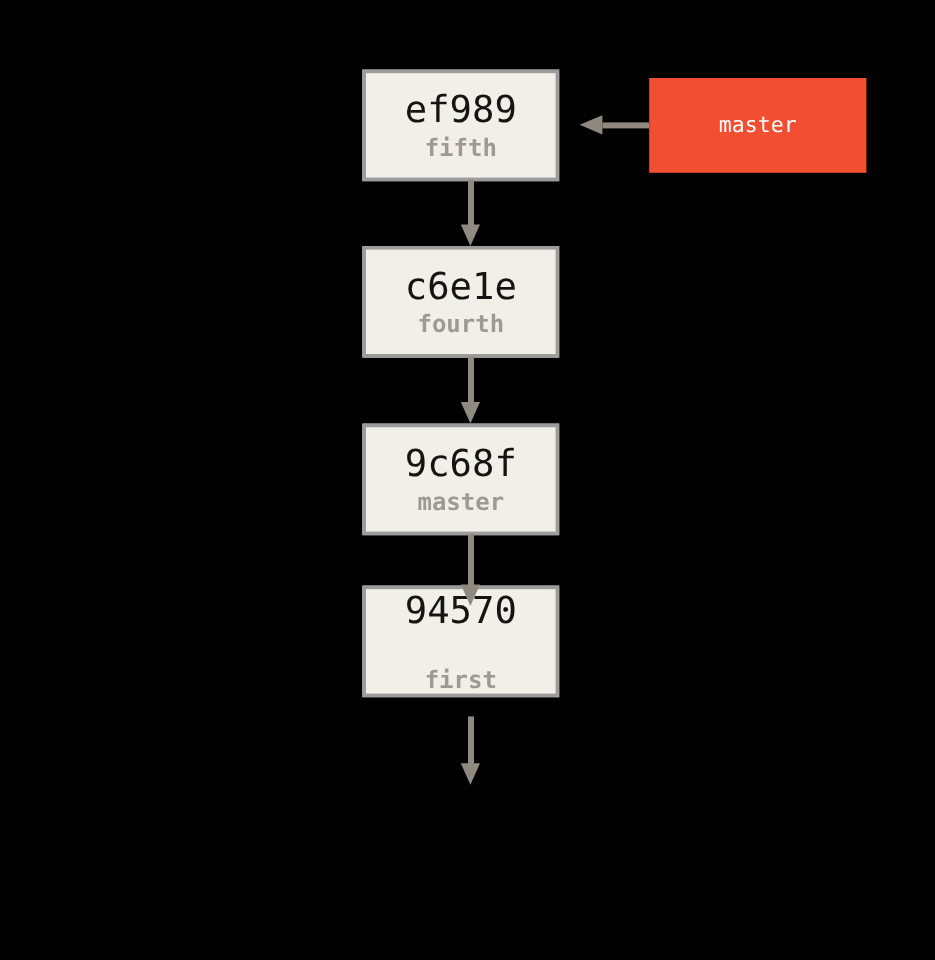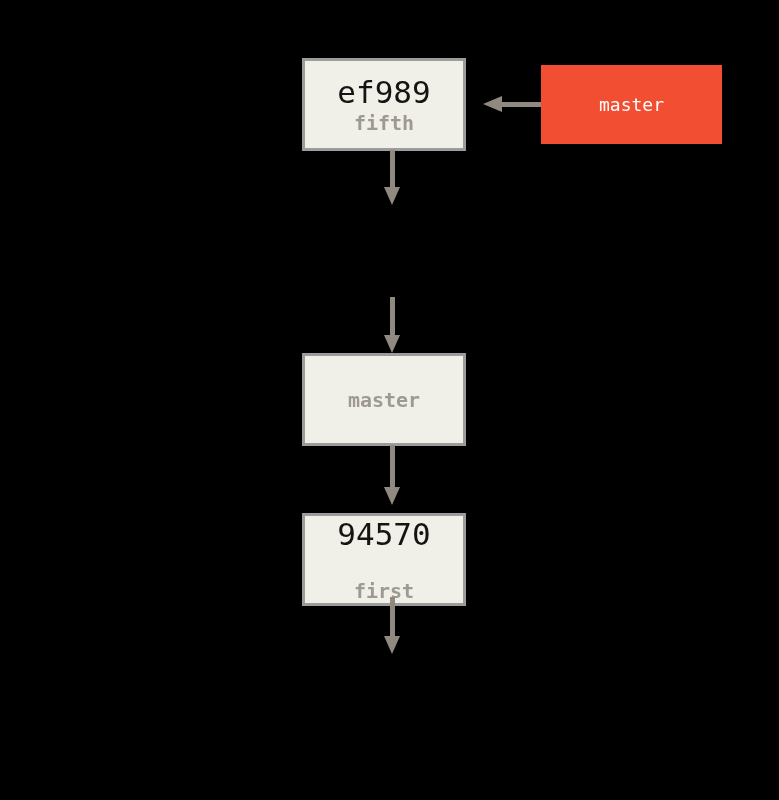--- a/index.html
+++ b/index.html
@@ -39,21 +39,21 @@
   .commit .label {
     font-size: 20px;
     line-height: 1.1;
     color: var(--label_text, #9e9a93);
     white-space: nowrap;
     font-weight: bold;
   }
   .c1 { top: 58px; }
   .c2 { top: 205px; }
   .c3 { top: 353px; }
-  .c4 { top: 513px; gap: 28px; }
+  .c4 { top: 488px; gap: 28px; }
   .c5 { top: 654px; }
 
   
   .branch {
     position: absolute;
     left: 541px;
     top: 65px;
     width: 181px;
     height: 79px;
     background: var(--branch_fill, #f14e32);
@@ -108,21 +108,26 @@
 </style>
 </head>
 <body>
 
 <div class="canvas">
 
   <div class="commit c1">
     <div class="hash">ef989</div>
     <div class="label">fifth</div>
   </div>
+  <div class="commit c2">
+    <div class="hash">c6e1e</div>
+    <div class="label">fourth</div>
+  </div>
   <div class="commit c3">
+    <div class="hash">9c68f</div>
     <div class="label">master</div>
   </div>
   <div class="commit c4">
     <div class="hash">94570</div>
     <div class="label">first</div>
   </div>
 
   <div class="vstem s1"></div>
   <div class="vhead h1"></div>
   <div class="vstem s2"></div>

